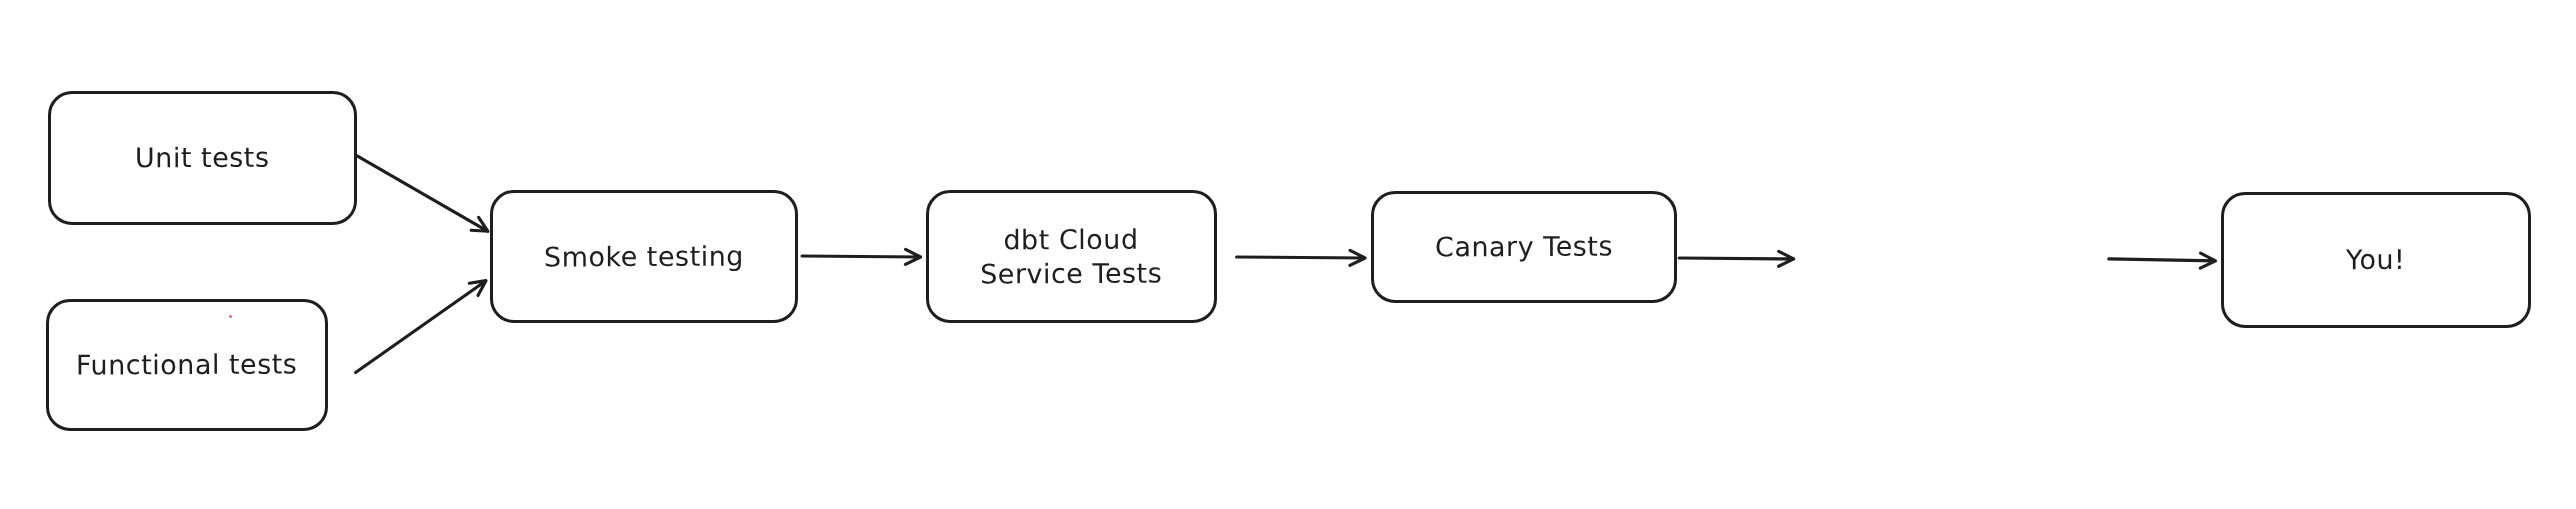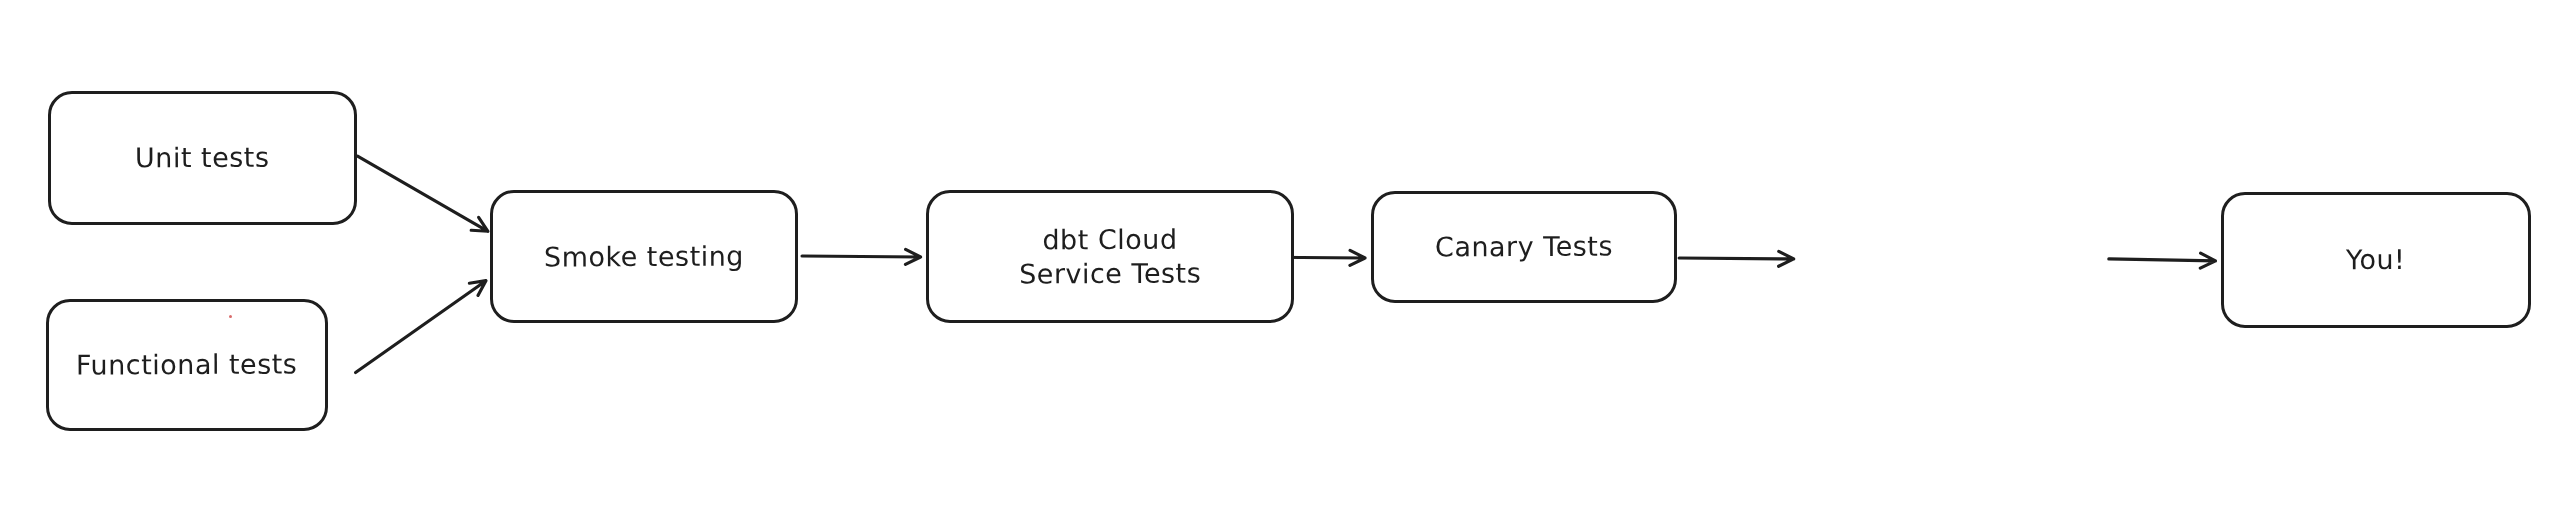--- a/index.html
+++ b/index.html
@@ -87,21 +87,21 @@
   </div>
 
   <div class="node" style="left: 46px; top: 299px; width: 282px; height: 132px;">
     <span class="node-label">Functional tests</span>
   </div>
 
   <div class="node" style="left: 490px; top: 190px; width: 308px; height: 133px;">
     <span class="node-label">Smoke testing</span>
   </div>
 
-  <div class="node" style="left: 926px; top: 190px; width: 368px; height: 133px;">
+  <div class="node" style="left: 926px; top: 190px; width: 291px; height: 133px;">
     <span class="node-label">dbt Cloud
 Service Tests</span>
   </div>
 
   <div class="node" style="left: 1371px; top: 191px; width: 306px; height: 112px;">
     <span class="node-label">Canary Tests</span>
   </div>
 
 
   <div class="node" style="left: 2221px; top: 192px; width: 310px; height: 136px;">

